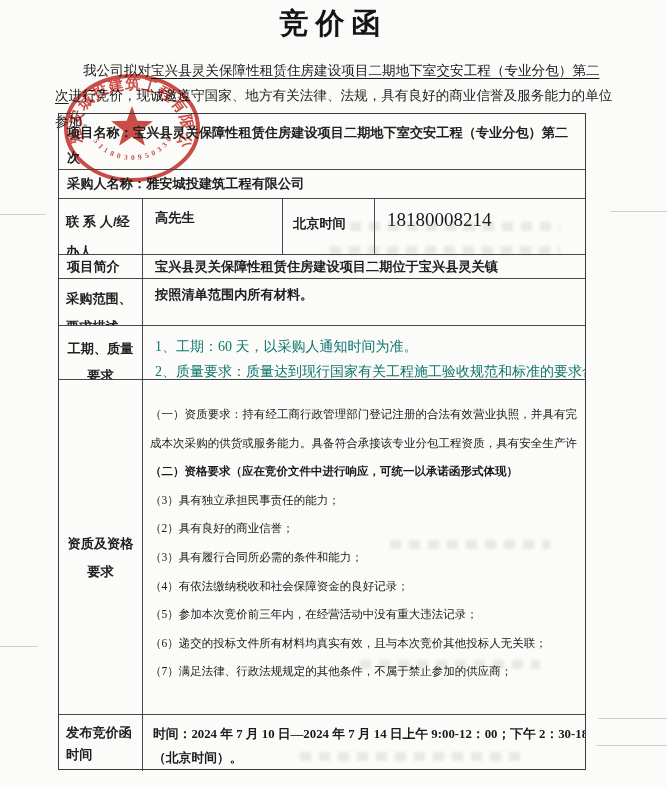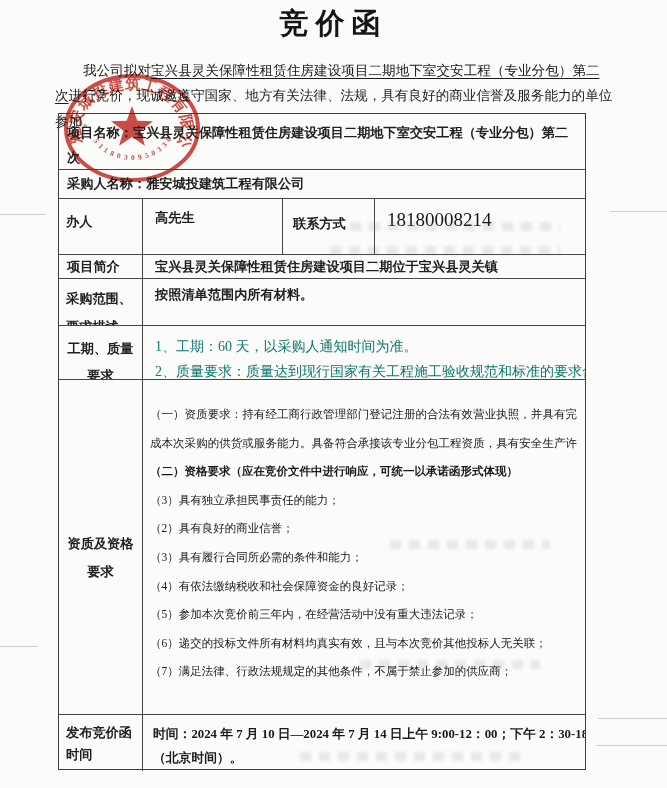--- a/index.html
+++ b/index.html
@@ -109,24 +109,25 @@
   <div class="row r1">
     <div class="cell sansb"><span>项目名称：</span><span>宝兴县灵关保障性租赁住房建设项目二期地下室交安工程（专业分包）第二次</span></div>
   </div>
 
   <div class="row r2">
     <div class="cell sansb"><span>采购人名称：</span><span>雅安城投建筑工程有限公司</span></div>
   </div>
 
   <div class="row r3">
     <div class="cell lbl">
+        <span class="nowrap">联 系 人/经</span>
         <span class="nowrap">办人</span>
       </div>
     <div class="cell name sansb">高先生</div>
-    <div class="cell method lbl">联系方式</div>
+    <div class="cell method lbl">北京时间</div>
     <div class="cell phone">18180008214</div>
   </div>
 
   <div class="row r4">
     <div class="cell lbl">项目简介</div>
     <div class="cell sansb">宝兴县灵关保障性租赁住房建设项目二期位于宝兴县灵关镇</div>
   </div>
 
   <div class="row r5">
     <div class="cell lbl">

